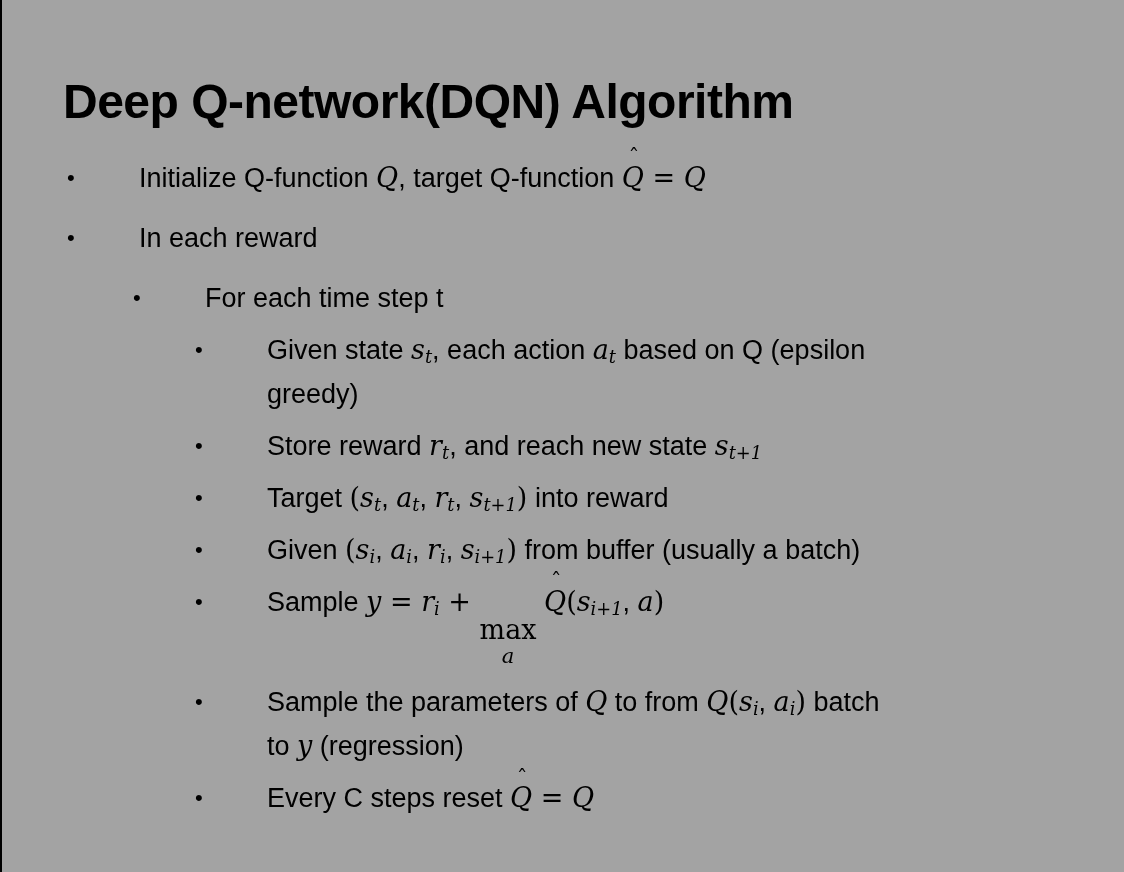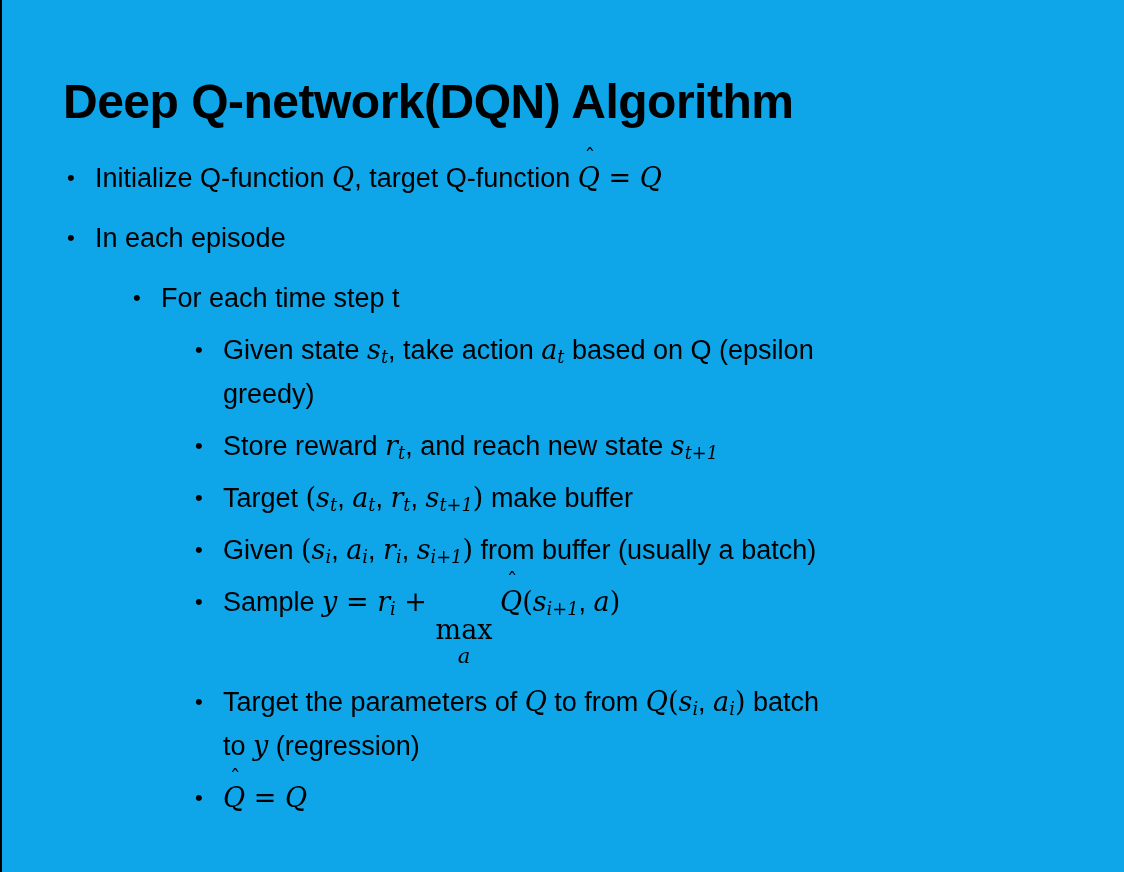--- a/index.html
+++ b/index.html
@@ -1,19 +1,19 @@
 <!DOCTYPE html>
 <html><head>
 <meta charset="utf-8">
 <style>
   html,body{margin:0;padding:0;background:#ffffff;}
   .slide{
     position:relative;
     width:1124px;height:872px;
-    background:#0ea5e9;
+    background:#a3a3a3;
     overflow:hidden;
     font-family:"Liberation Sans",sans-serif;
     color:#000000;
   }
   .left-border{
     position:absolute;left:0;top:0;width:2px;height:872px;background:#000000;
   }
   .title{
     position:absolute;left:63px;top:42px;
     font-size:48px;font-weight:bold;letter-spacing:-0.5px;
@@ -23,21 +23,21 @@
     position:absolute;left:0;top:156px;right:40px;
   }
   .item{
     display:flex;align-items:flex-start;
     font-size:27px;line-height:44px;
   }
   .item .bullet{
     flex:0 0 28px;
     font-size:0.82em;
   }
-  .txt{flex:1;}
+  .txt{flex:1;margin-left:44px;}
   .lvl1{margin-left:67px;margin-bottom:16px;}
   .lvl2{margin-left:133px;margin-bottom:8px;}
   .lvl3{margin-left:195px;margin-bottom:8px;}
   .tall{margin-bottom:14px;}
   
   .mv{font-family:"DejaVu Serif",serif;font-style:italic;}
   .mp{font-family:"DejaVu Serif",serif;white-space:pre;}
   sub.ms{
     font-family:"DejaVu Serif",serif;font-style:italic;
     font-size:0.66em;line-height:0;vertical-align:-0.22em;
@@ -65,51 +65,51 @@
 <div class="slide">
   <div class="left-border"></div>
   <h1 class="title">Deep Q-network(DQN) Algorithm</h1>
   <div class="content">
       <div class="item lvl1">
         <span class="bullet">•</span>
         <div class="txt"><span>Initialize Q-function </span><span class="mv">Q</span><span>, target Q-function </span><span class="hatwrap"><span class="hatmark">ˆ</span><span class="mv">Q</span></span><span class="mp"> = </span><span class="mv">Q</span></div>
       </div>
       <div class="item lvl1">
         <span class="bullet">•</span>
-        <div class="txt"><span>In each episode</span></div>
+        <div class="txt"><span>In each reward</span></div>
       </div>
       <div class="item lvl2">
         <span class="bullet">•</span>
         <div class="txt"><span>For each time step t</span></div>
       </div>
       <div class="item lvl3">
         <span class="bullet">•</span>
-        <div class="txt"><span>Given state </span><span class="mv">s</span><sub class="ms">t</sub><span>, take action </span><span class="mv">a</span><sub class="ms">t</sub><span> based on Q (epsilon</span><br><span>greedy)</span></div>
+        <div class="txt"><span>Given state </span><span class="mv">s</span><sub class="ms">t</sub><span>, each action </span><span class="mv">a</span><sub class="ms">t</sub><span> based on Q (epsilon</span><br><span>greedy)</span></div>
       </div>
       <div class="item lvl3">
         <span class="bullet">•</span>
         <div class="txt"><span>Store reward </span><span class="mv">r</span><sub class="ms">t</sub><span>, and reach new state </span><span class="mv">s</span><sub class="ms">t+1</sub></div>
       </div>
       <div class="item lvl3">
         <span class="bullet">•</span>
-        <div class="txt"><span>Target </span><span class="mp">(</span><span class="mv">s</span><sub class="ms">t</sub><span>, </span><span class="mv">a</span><sub class="ms">t</sub><span>, </span><span class="mv">r</span><sub class="ms">t</sub><span>, </span><span class="mv">s</span><sub class="ms">t+1</sub><span class="mp">)</span><span> make buffer</span></div>
+        <div class="txt"><span>Target </span><span class="mp">(</span><span class="mv">s</span><sub class="ms">t</sub><span>, </span><span class="mv">a</span><sub class="ms">t</sub><span>, </span><span class="mv">r</span><sub class="ms">t</sub><span>, </span><span class="mv">s</span><sub class="ms">t+1</sub><span class="mp">)</span><span> into reward</span></div>
       </div>
       <div class="item lvl3">
         <span class="bullet">•</span>
         <div class="txt"><span>Given </span><span class="mp">(</span><span class="mv">s</span><sub class="ms">i</sub><span>, </span><span class="mv">a</span><sub class="ms">i</sub><span>, </span><span class="mv">r</span><sub class="ms">i</sub><span>, </span><span class="mv">s</span><sub class="ms">i+1</sub><span class="mp">)</span><span> from buffer (usually a batch)</span></div>
       </div>
       <div class="item lvl3 tall">
         <span class="bullet">•</span>
         <div class="txt"><span>Sample </span><span class="mv">y</span><span class="mp"> = </span><span class="mv">r</span><sub class="ms">i</sub><span class="mp"> + </span><span class="munder">
             <span class="mop">max</span>
             <span class="under">a</span>
           </span><span> </span><span class="hatwrap"><span class="hatmark">ˆ</span><span class="mv">Q</span></span><span class="mp">(</span><span class="mv">s</span><sub class="ms">i+1</sub><span>, </span><span class="mv">a</span><span class="mp">)</span></div>
       </div>
       <div class="item lvl3">
         <span class="bullet">•</span>
-        <div class="txt"><span>Target the parameters of </span><span class="mv">Q</span><span> to from </span><span class="mv">Q</span><span class="mp">(</span><span class="mv">s</span><sub class="ms">i</sub><span>, </span><span class="mv">a</span><sub class="ms">i</sub><span class="mp">)</span><span> batch</span><br><span>to </span><span class="mv">y</span><span> (regression)</span></div>
+        <div class="txt"><span>Sample the parameters of </span><span class="mv">Q</span><span> to from </span><span class="mv">Q</span><span class="mp">(</span><span class="mv">s</span><sub class="ms">i</sub><span>, </span><span class="mv">a</span><sub class="ms">i</sub><span class="mp">)</span><span> batch</span><br><span>to </span><span class="mv">y</span><span> (regression)</span></div>
       </div>
       <div class="item lvl3">
         <span class="bullet">•</span>
-        <div class="txt"><span class="hatwrap"><span class="hatmark">ˆ</span><span class="mv">Q</span></span><span class="mp"> = </span><span class="mv">Q</span></div>
+        <div class="txt"><span>Every C steps reset </span><span class="hatwrap"><span class="hatmark">ˆ</span><span class="mv">Q</span></span><span class="mp"> = </span><span class="mv">Q</span></div>
       </div>
     </div>
 </div>
 
 </body></html>

